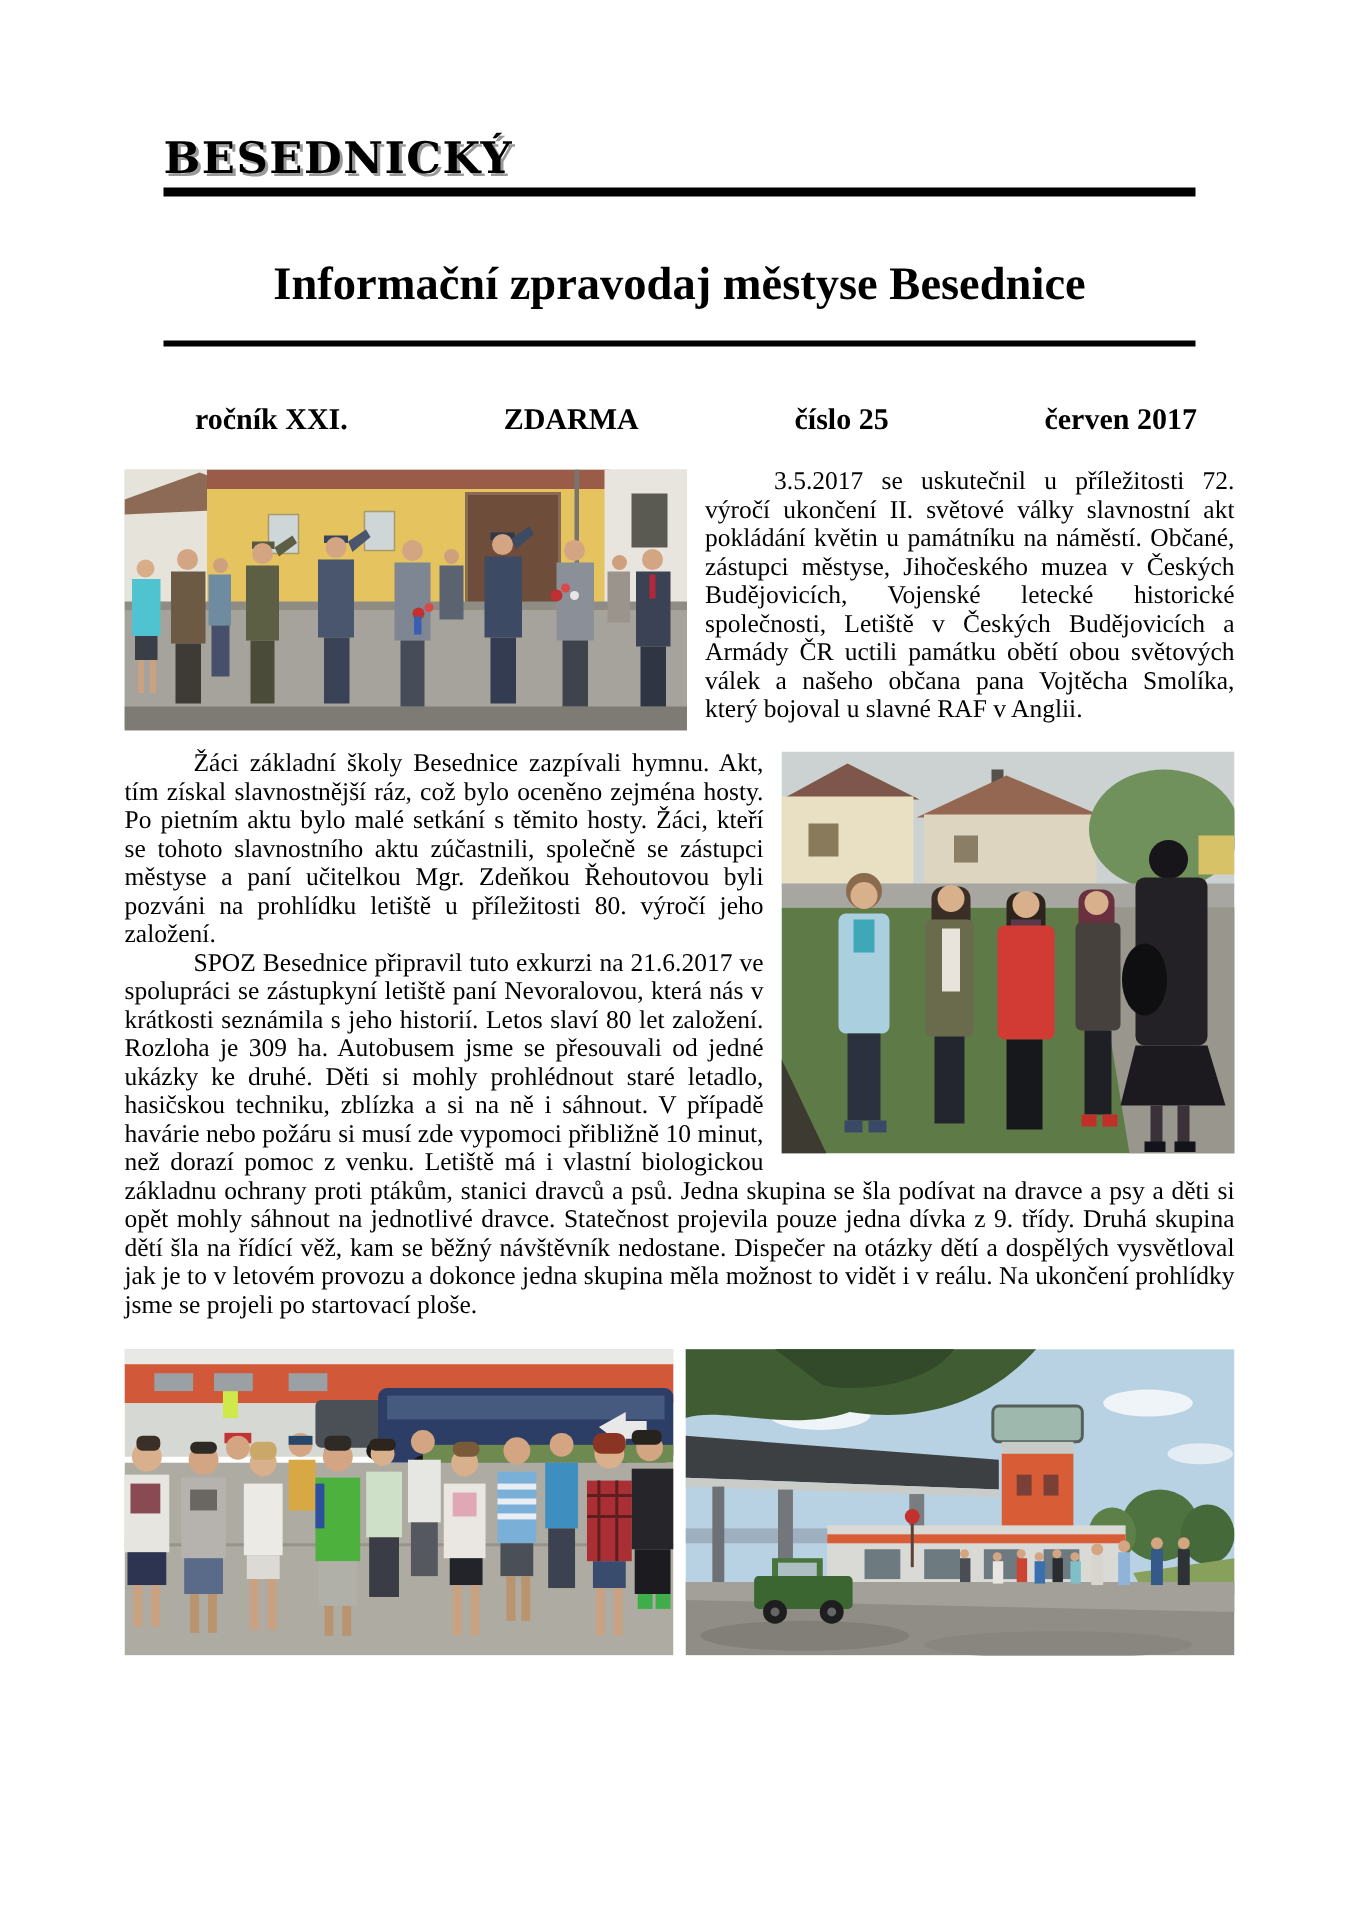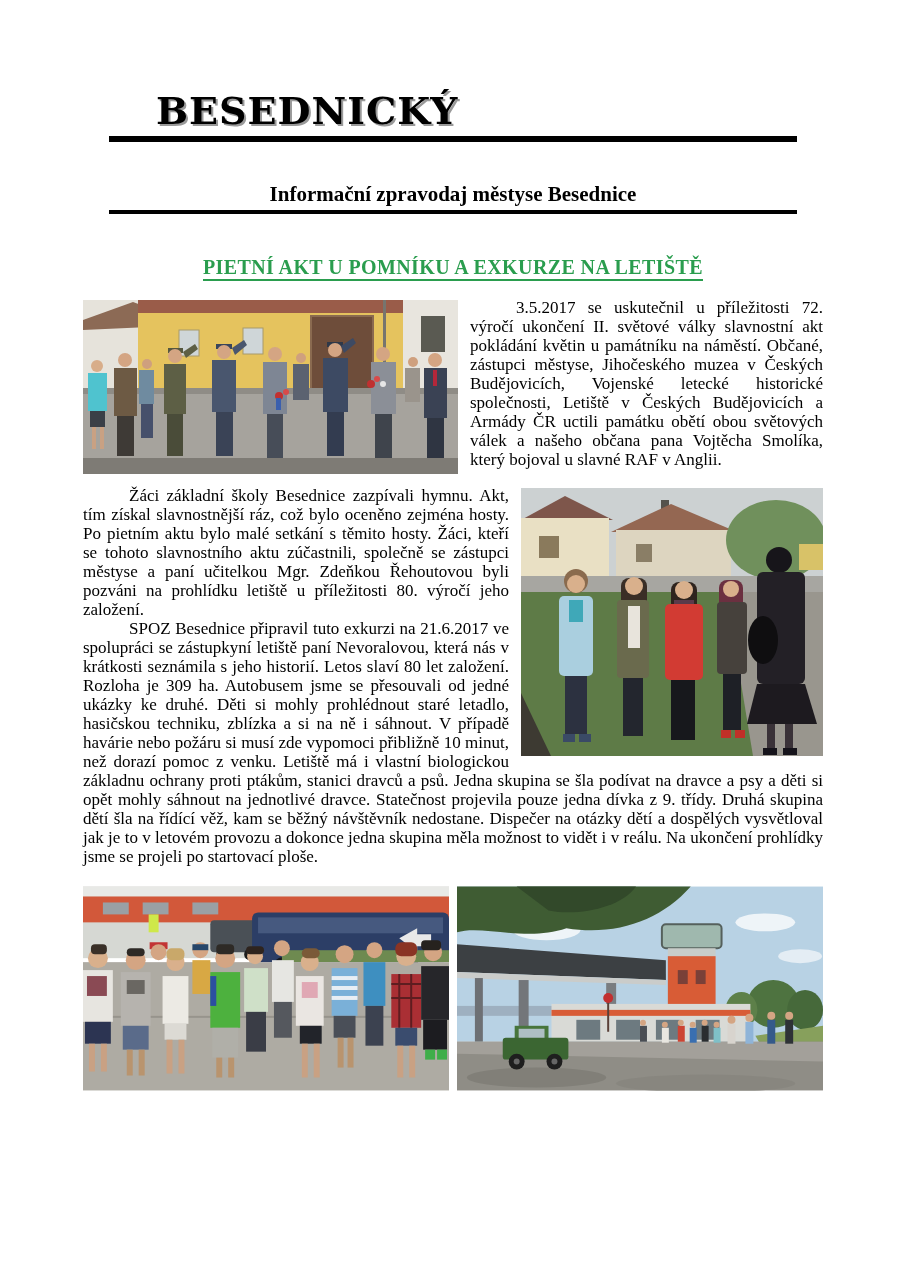--- a/index.html
+++ b/index.html
@@ -5,34 +5,34 @@
   html,body { margin:0; padding:0; background:#ffffff; }
   .page {
     width:905px; height:1285px; margin:0 auto; background:#fff;
     box-sizing:border-box; padding:88px 82px 0 83px;
     font-family:"Liberation Serif", serif; color:#000; overflow:hidden;
   }
   
   .masthead { width:688px; margin:0 auto; }
   .masthead-line { display:flex; align-items:baseline; justify-content:space-between; }
   .title-small {
-    font-family:"DejaVu Serif", serif; font-weight:bold; font-size:38px;
-    letter-spacing:1px; text-shadow:2px 2px 0 #9a9a9a;margin-left:47px;
+    font-family:"DejaVu Serif", serif; font-weight:bold; font-size:29px;
+    letter-spacing:1px; text-shadow:2px 2px 0 #9a9a9a;
   }
   .title-big {
     font-family:"DejaVu Serif", serif; font-weight:bold; font-size:64px;
     letter-spacing:4px; line-height:1;
   }
   .masthead-rule { height:6px; background:#000; margin-top:3px; }
   
   .subtitle-wrap {
     width:688px; margin:40px auto 0; text-align:center;
     border-bottom:4px solid #000; padding-bottom:4px;
   }
-  .subtitle { font-size:21px; font-weight:bold; margin:0; line-height:1.15; }
+  .subtitle { font-size:31px; font-weight:bold; margin:16px; line-height:1.15; }
   
   .info-row {
     display:flex; justify-content:space-between; align-items:baseline;
     font-weight:bold; font-size:20px; margin-top:38px; padding:0 25px 0 47px;
   }
   
   .article-heading { text-align:center; margin:42px 0 0; }
   .article-heading span {
     color:#2a9d4e; font-weight:bold; font-size:20px; letter-spacing:0.4px;
     border-bottom:2px solid #2a9d4e; padding-bottom:1px;
@@ -57,24 +57,27 @@
     <div class="masthead-line">
       <span class="title-small">BESEDNICKÝ</span>
     </div>
     <div class="masthead-rule"></div>
   </header>
 
   <div class="subtitle-wrap">
     <h2 class="subtitle">Informační zpravodaj městyse Besednice</h2>
   </div>
 
-
-  <h3 class="article-heading">
-    <span>PIETNÍ AKT U POMNÍKU A EXKURZE NA LETIŠTĚ</span>
-  </h3>
+  <div class="info-row">
+    <span>ročník XXI.</span>
+    <span>ZDARMA</span>
+    <span>číslo 25</span>
+    <span>červen 2017</span>
+  </div>
+
 
   <div class="article">
 
     <svg class="photo1" viewBox="0 0 375 174" xmlns="http://www.w3.org/2000/svg">
       <rect width="375" height="174" fill="#b9b6ae"></rect>
       <rect x="0" y="0" width="88" height="90" fill="#e6e3db"></rect>
       <polygon points="0,20 50,2 88,16 88,26 0,30" fill="#8c6a55"></polygon>
       <rect x="55" y="8" width="268" height="86" fill="#e5c35e"></rect>
       <rect x="55" y="0" width="268" height="13" fill="#9a5c49"></rect>
       <rect x="96" y="30" width="20" height="26" fill="#cfd6d8" stroke="#a89a6a"></rect>

